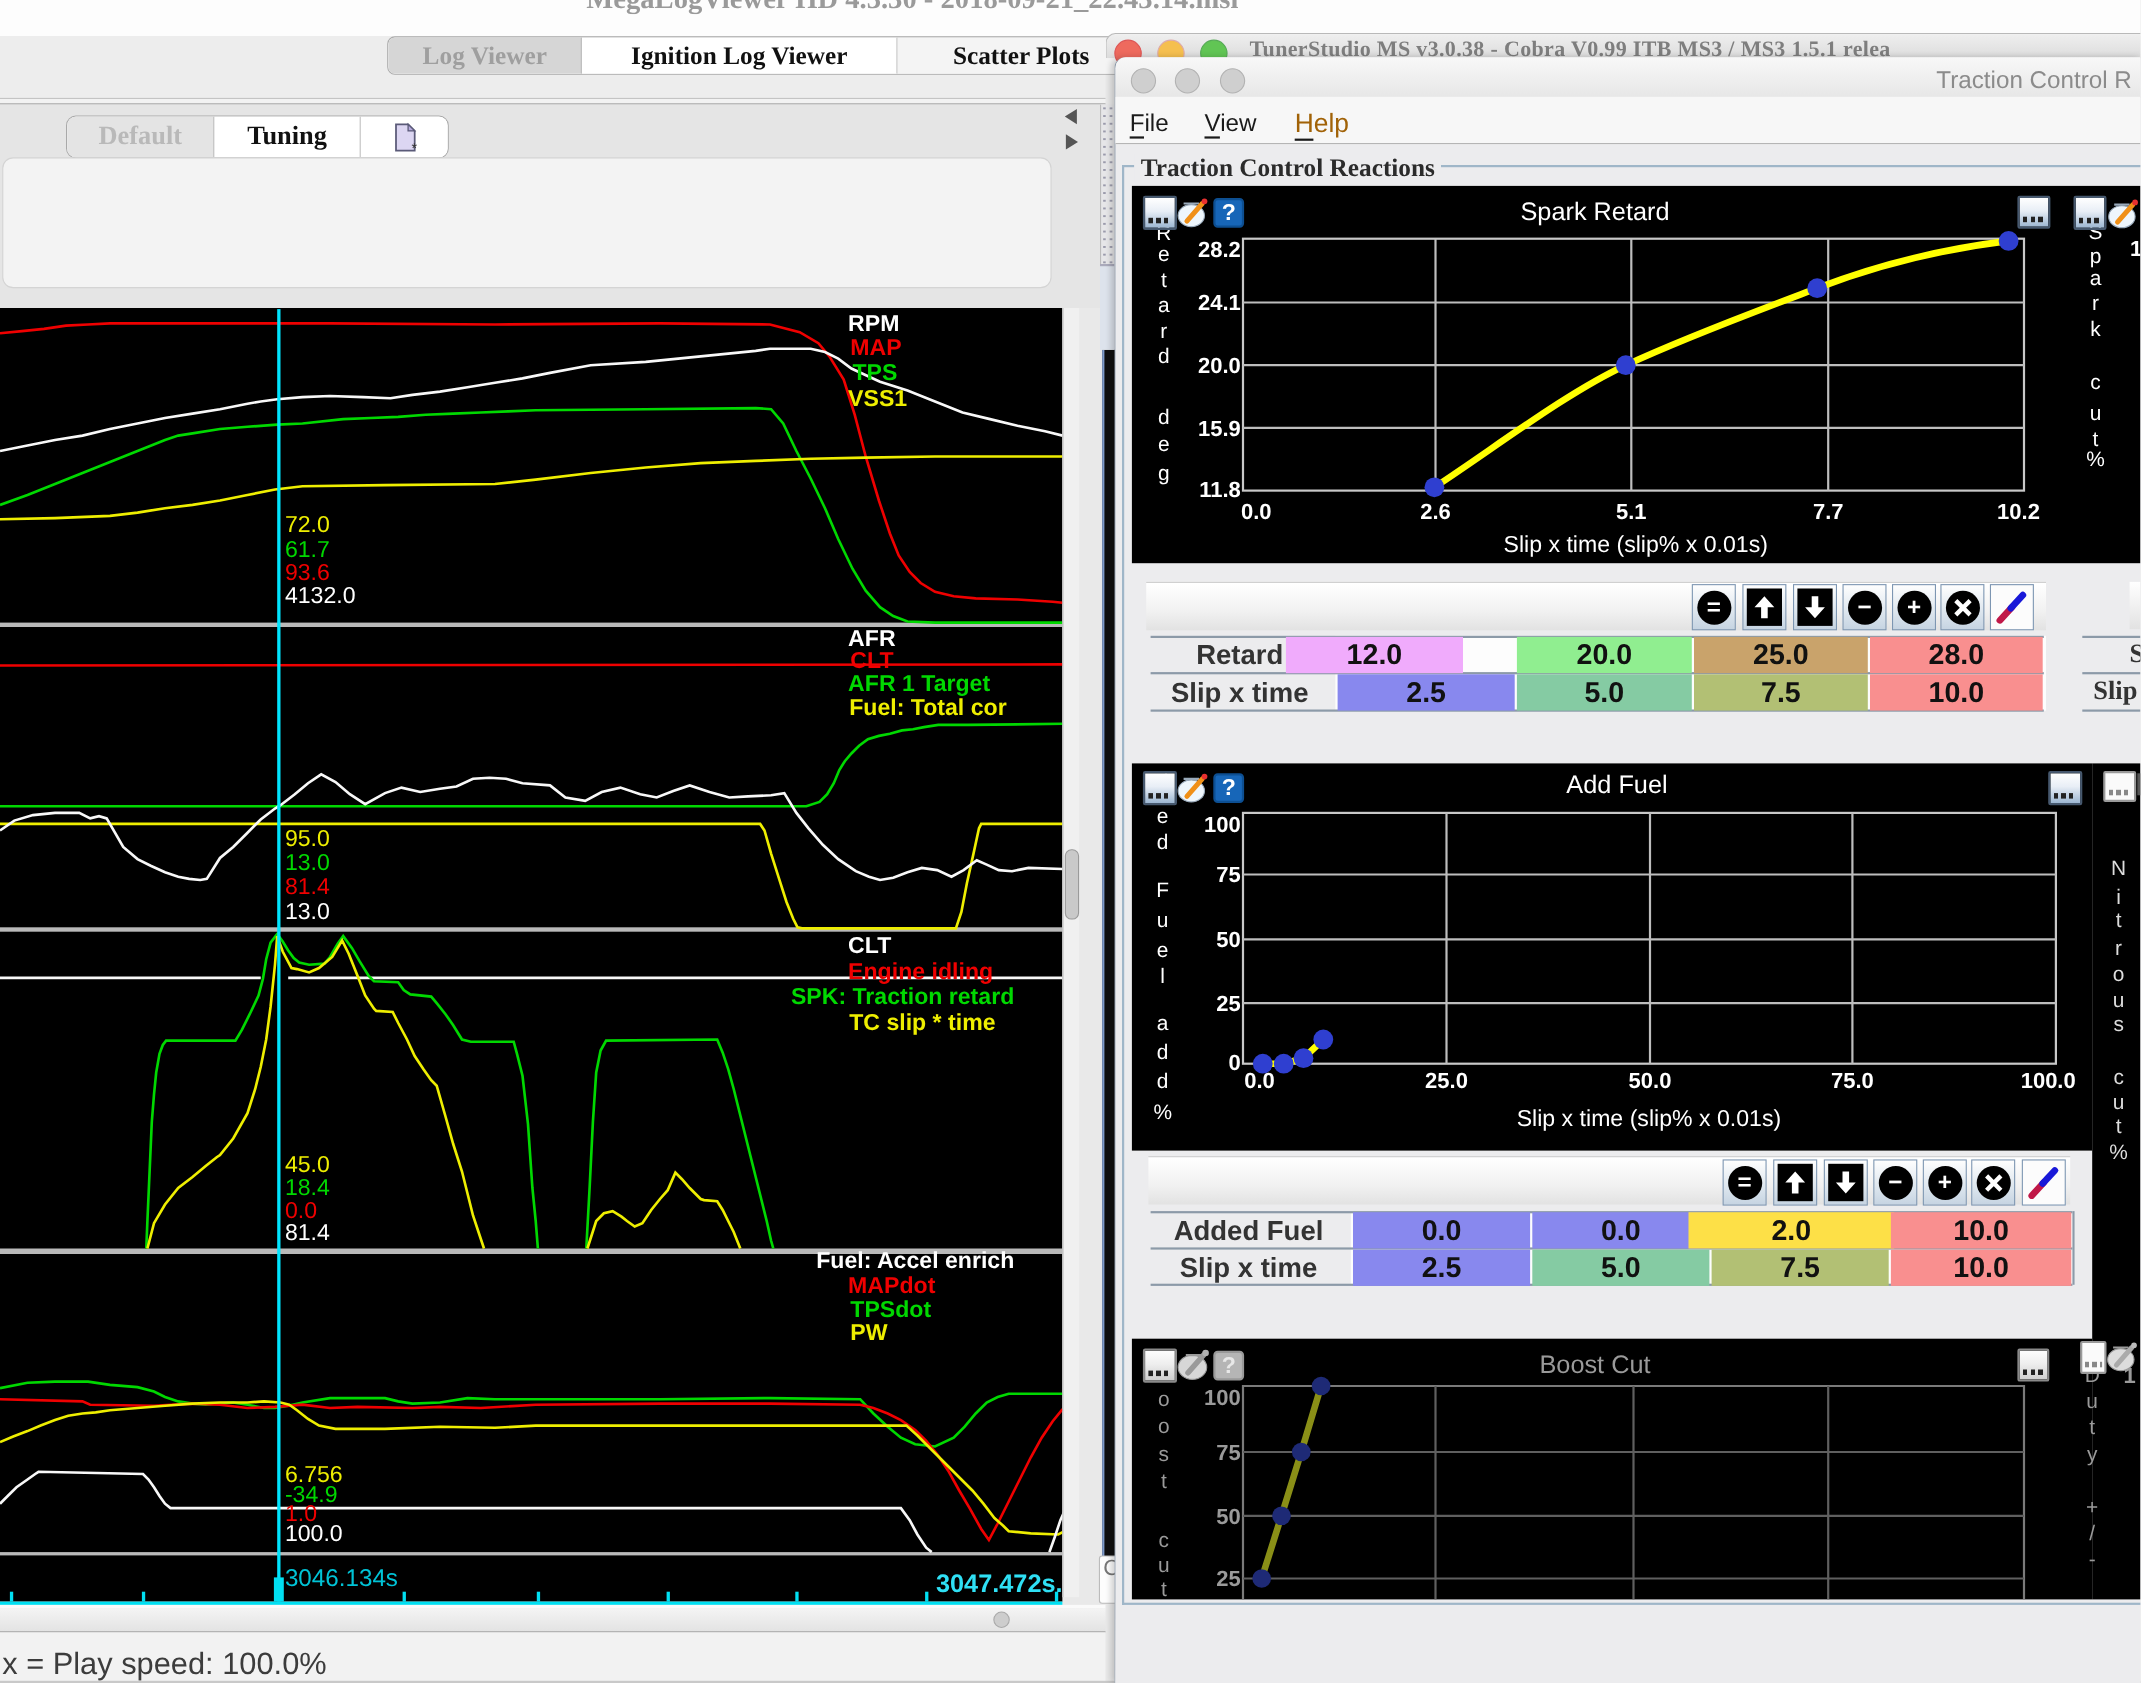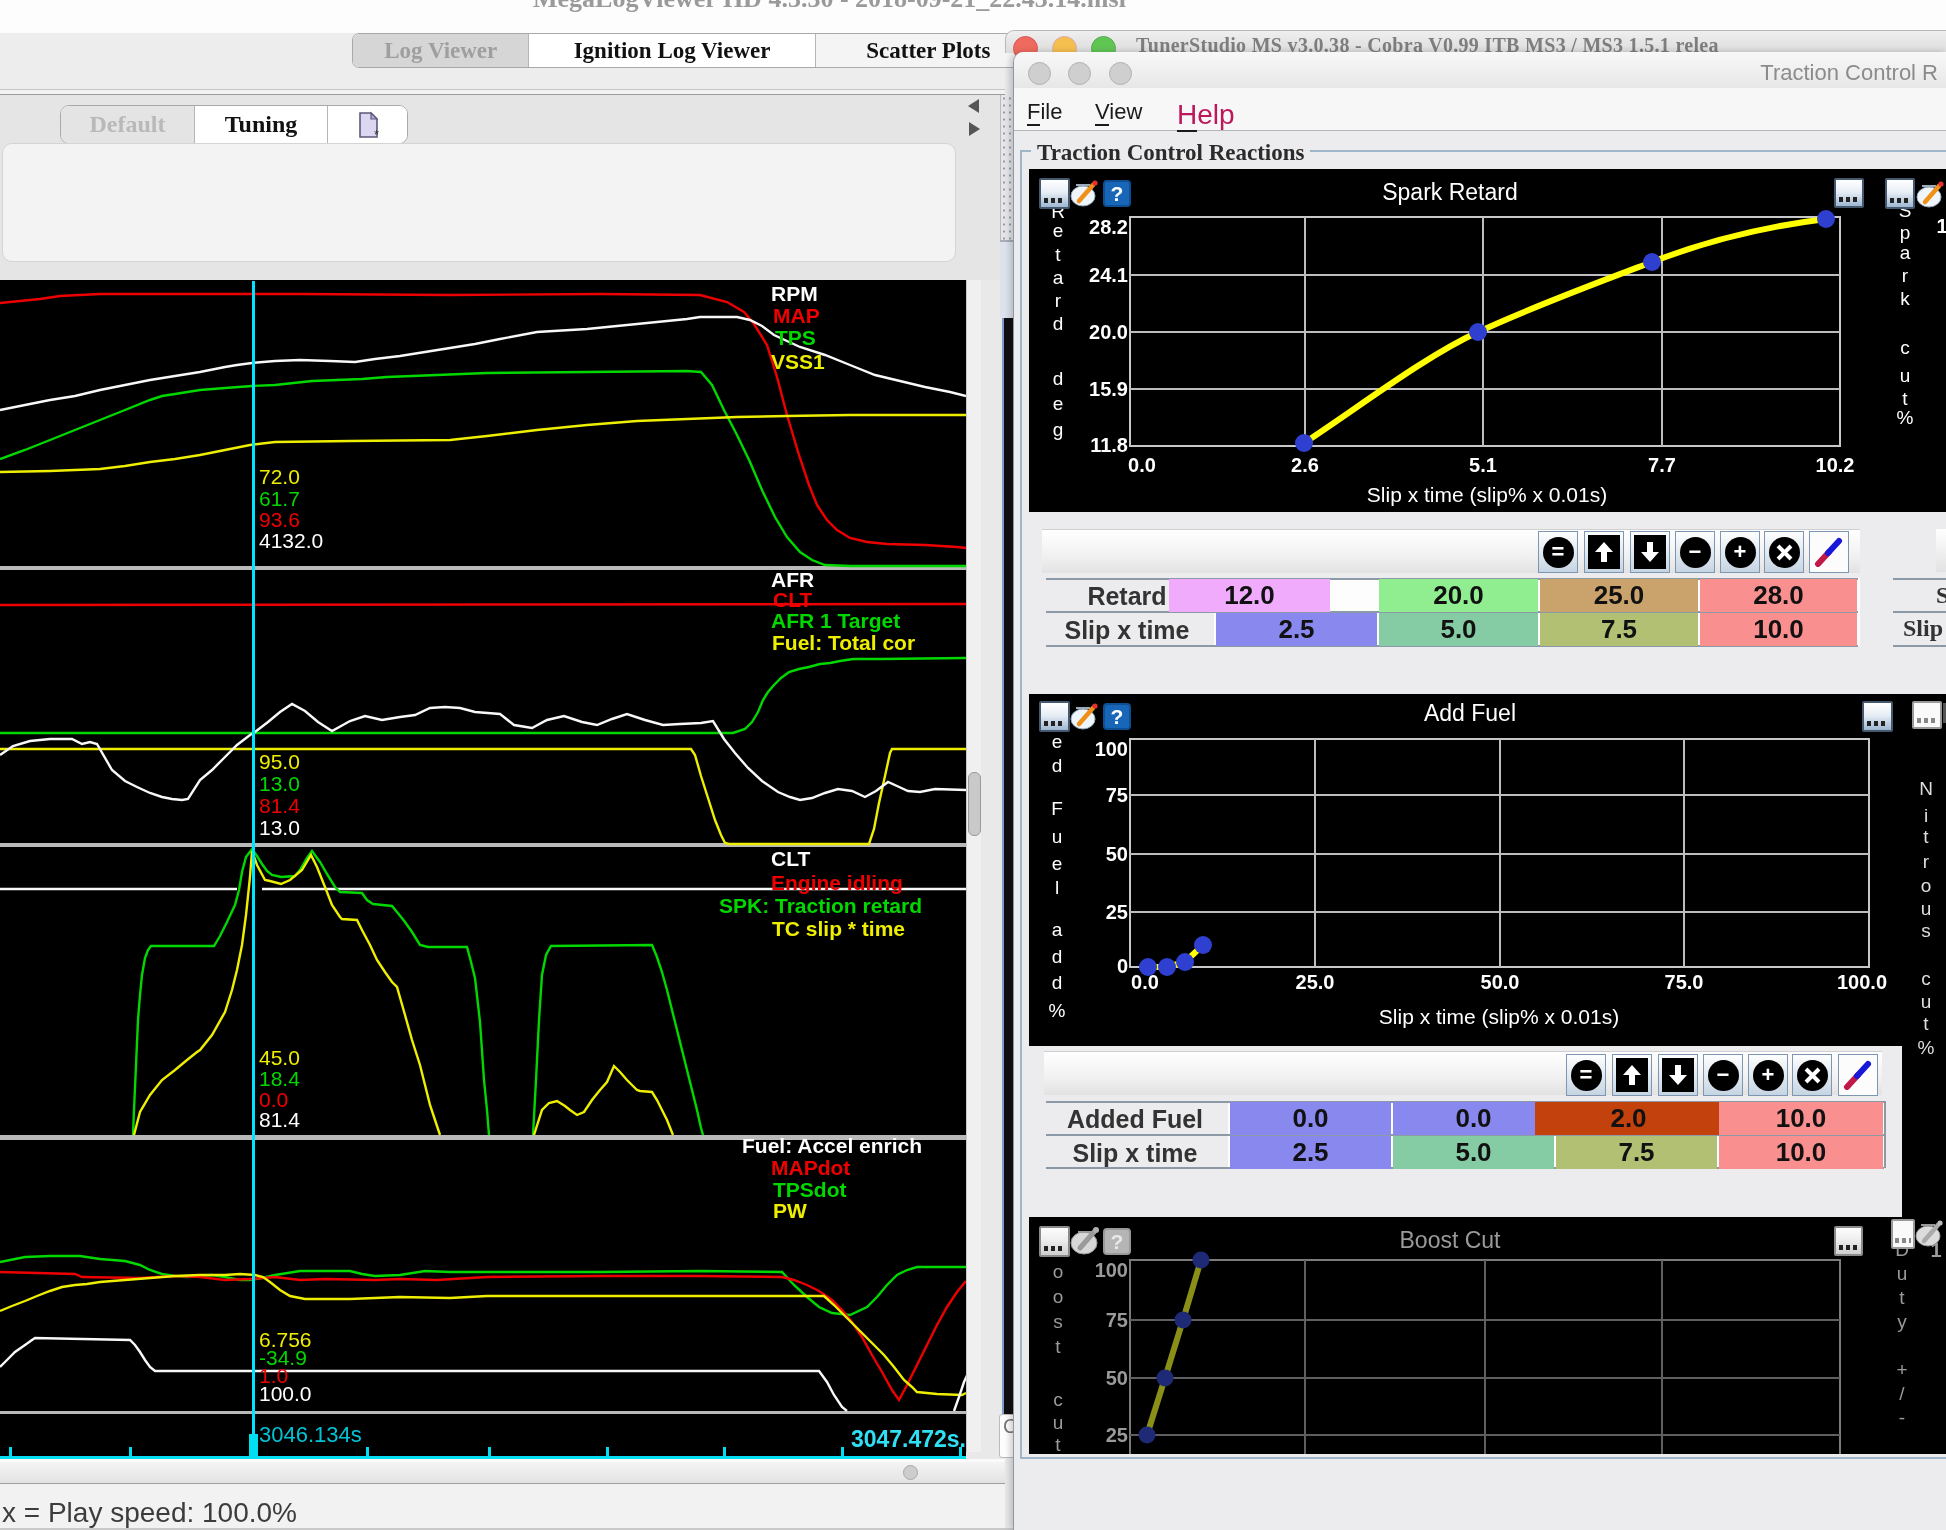--- a/index.html
+++ b/index.html
@@ -157,21 +157,21 @@
 <div class="abs" style="left:1013px;top:52px;width:933px;height:1478px;background:#ececee;border-left:1px solid #8a98a8;border-radius:10px 0 0 0;box-shadow:-3px 0 6px rgba(0,0,0,0.18);"></div>
 <div class="abs" style="left:1014px;top:52px;width:932px;height:36px;background:linear-gradient(#f8f8f8,#e7e7e7);border-bottom:1px solid #c9c9c9;border-radius:10px 0 0 0;"></div>
 <div class="abs" style="left:1028px;top:62px;width:21px;height:21px;background:#cfcfcf;border:1px solid #b2b2b2;border-radius:50%;"></div>
 <div class="abs" style="left:1068px;top:62px;width:21px;height:21px;background:#cfcfcf;border:1px solid #b2b2b2;border-radius:50%;"></div>
 <div class="abs" style="left:1109px;top:62px;width:21px;height:21px;background:#cfcfcf;border:1px solid #b2b2b2;border-radius:50%;"></div>
 <div class="abs" style="left:1700px;top:60px;width:238px;height:24px;color:#8b8b8b;font-size:22px;white-space:nowrap;overflow:hidden;text-align:right;">Traction Control R</div>
 
 <div class="abs" style="left:1014px;top:88px;width:932px;height:42px;background:#f7f7f7;border-bottom:1px solid #b5b5b5;"></div>
 <div class="abs" style="left:1027px;top:99px;color:#1a1a1a;font-size:22px;"><span style="border-bottom:2px solid #1a1a1a;">F</span>ile</div>
 <div class="abs" style="left:1095px;top:99px;color:#1a1a1a;font-size:22px;"><span style="border-bottom:2px solid #1a1a1a;">V</span>iew</div>
-<div class="abs" style="left:1177px;top:99px;color:#be185d;font-size:28px;"><span style="border-bottom:2px solid #1a1a1a;">H</span>elp</div>
+<div class="abs" style="left:1177px;top:99px;color:#a16207;font-size:24px;"><span style="border-bottom:2px solid #1a1a1a;">H</span>elp</div>
 
 <div class="abs" style="left:1020px;top:150px;width:926px;height:1305px;border-left:2px solid #9fb6c8;border-top:2px solid #9fb6c8;border-bottom:2px solid #9fb6c8;"></div>
 <div class="abs b" style="left:1031px;top:140px;background:#ececee;padding:0 6px;color:#2b2b2b;font-size:23px;">Traction Control Reactions</div>
 
 <div class="abs" style="left:1029px;top:169px;width:917px;height:343px;background:#000;"></div>
 <div class="abs" style="left:1029px;top:694px;width:873px;height:352px;background:#000;"></div>
 <div class="abs" style="left:1902px;top:694px;width:44px;height:760px;background:#000;"></div>
 <div class="abs" style="left:1029px;top:1217px;width:873px;height:237px;background:#000;"></div>
 <svg class="abs" style="left:1029px;top:169px;" width="917" height="343" viewBox="0 0 917 343">
 <rect x="101" y="48" width="710" height="229" fill="none" stroke="#c8c8c8" stroke-width="2"></rect>
@@ -438,21 +438,21 @@
 <div class="hline" style="left:1893px;top:645px;width:53px;"></div>
 <div class="abs b" style="left:1936px;top:582px;font-size:24px;color:#333;">S</div>
 <div class="abs b" style="left:1903px;top:615px;font-size:24px;color:#333;">Slip</div>
 <div class="abs" style="left:1228px;top:1101px;width:658px;height:67px;background:#fdfdfd;"></div>
 <div class="hline" style="left:1046px;top:1101px;width:838px;"></div>
 <div class="hline" style="left:1046px;top:1134px;width:838px;"></div>
 <div class="hline" style="left:1046px;top:1167px;width:838px;"></div>
 <div class="tlabel" style="left:1050px;top:1105px;width:170px;">Added Fuel</div>
 <div class="abs cell" style="left:1230px;top:1102px;width:161px;height:33px;background:#8888ee;">0.0</div>
 <div class="abs cell" style="left:1393px;top:1102px;width:161px;height:33px;background:#8888ee;">0.0</div>
-<div class="abs cell" style="left:1535px;top:1102px;width:187px;height:33px;background:#c2410c;">2.0</div>
+<div class="abs cell" style="left:1535px;top:1102px;width:187px;height:33px;background:#fde047;">2.0</div>
 <div class="abs cell" style="left:1719px;top:1102px;width:164px;height:33px;background:#f98f8f;">10.0</div>
 <div class="tlabel" style="left:1050px;top:1139px;width:170px;">Slip x time</div>
 <div class="abs cell" style="left:1230px;top:1136px;width:161px;height:33px;background:#8888ee;">2.5</div>
 <div class="abs cell" style="left:1393px;top:1136px;width:161px;height:33px;background:#85cba3;">5.0</div>
 <div class="abs cell" style="left:1556px;top:1136px;width:161px;height:33px;background:#b2c074;">7.5</div>
 <div class="abs cell" style="left:1719px;top:1136px;width:164px;height:33px;background:#f98f8f;">10.0</div>
 <div class="abs" style="left:1884px;top:1101px;width:2px;height:67px;background:#8c9aa8;"></div>
 </div>
 
 </body></html>

